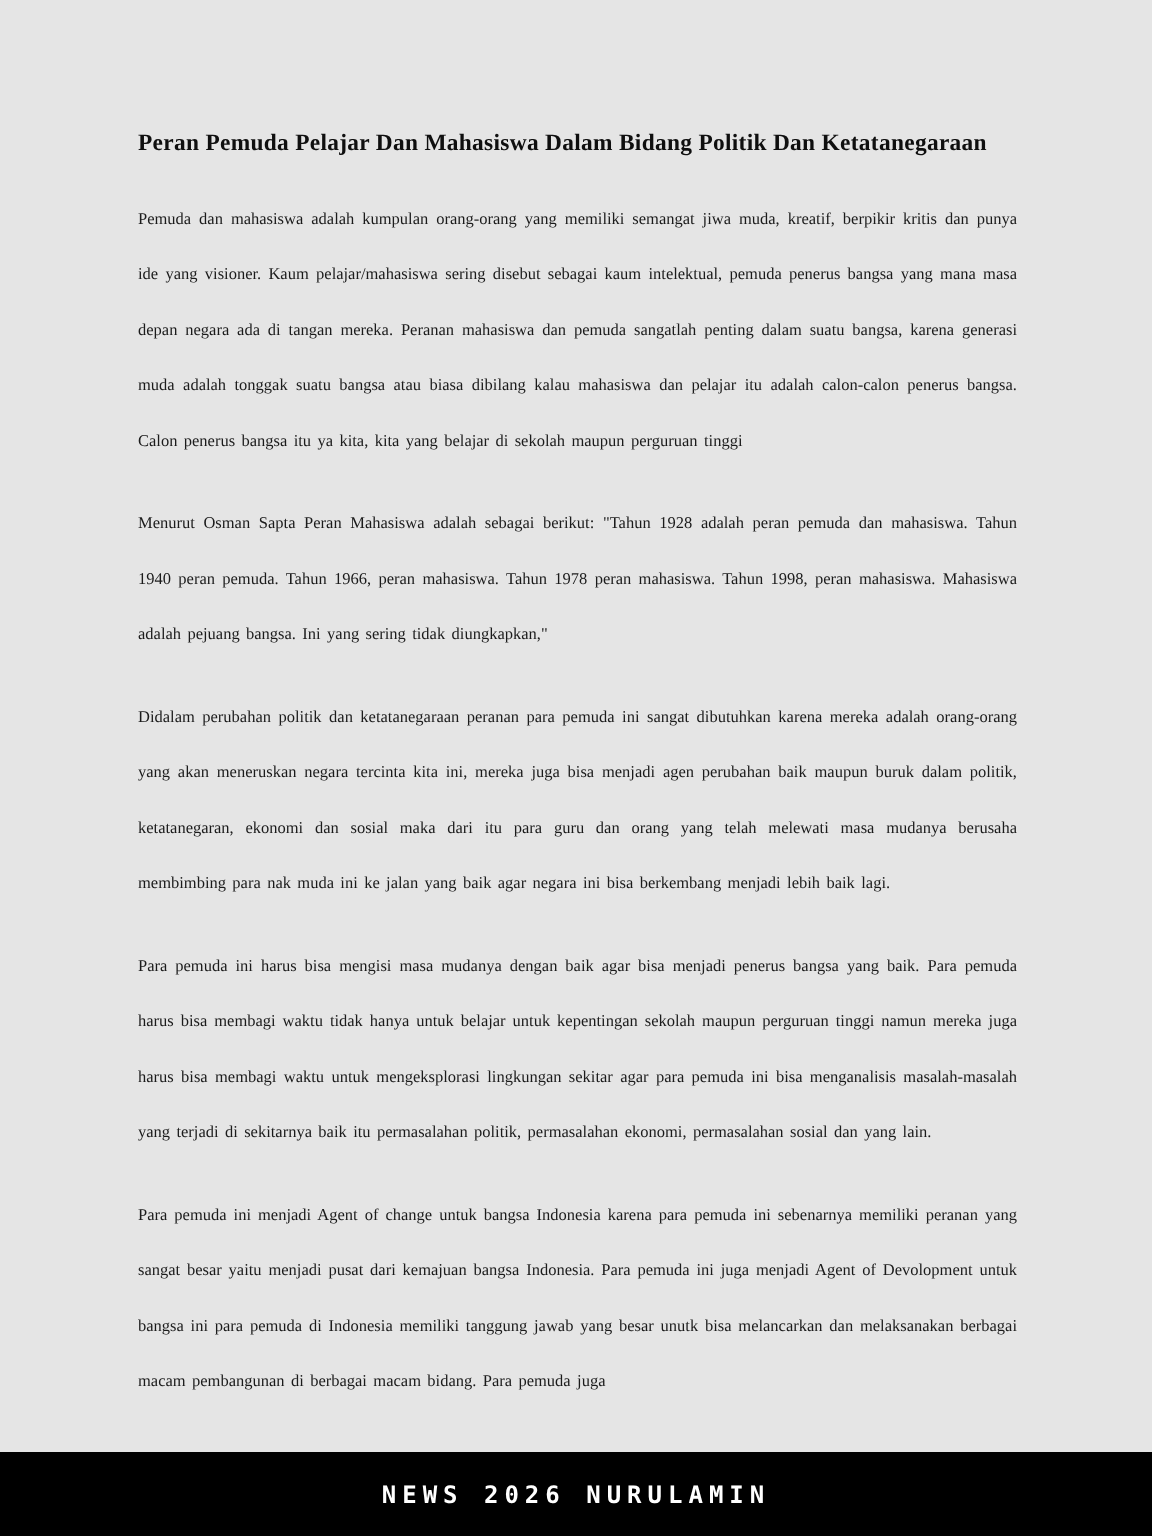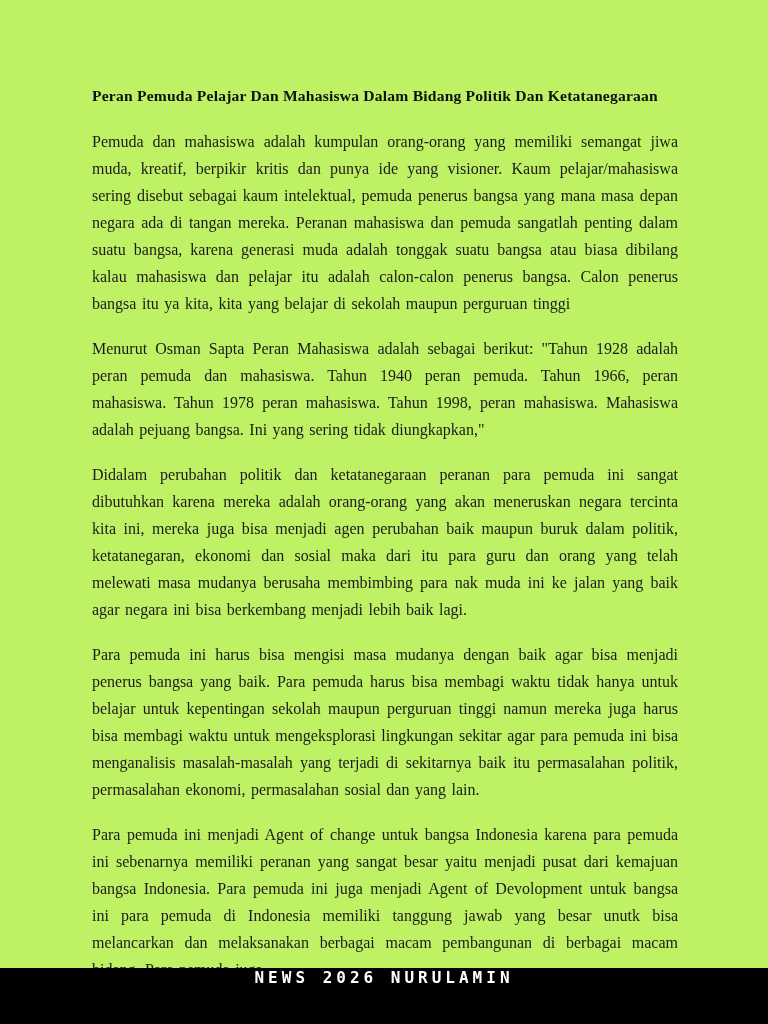--- a/index.html
+++ b/index.html
@@ -5,55 +5,55 @@
   * { box-sizing: border-box; }
   html, body {
     margin: 0;
     padding: 0;
     background: #ffffff;
   }
   .page {
     position: relative;
     width: 768px;
     height: 1024px;
-    background: #bef264;
+    background: #e5e5e5;
     overflow: hidden;
     font-family: "Liberation Serif", serif;
     color: #1b1b1b;
   }
   .content {
     position: absolute;
     left: 92px;
     top: 82px;
     width: 586px;
   }
   .doc-title {
     font-size: 15.6px;
     font-weight: bold;
     color: #0f0f0f;
     line-height: 27px;
     margin: 0 0 19px 0;
     letter-spacing: 0.2px;
   }
   .para {
-    font-size: 16px;
-    line-height: 27px;
+    font-size: 11px;
+    line-height: 37px;
     text-align: justify;
     margin: 0 0 18px 0;
     word-spacing: 1.5px;
   }
   .footer-bar {
     position: absolute;
     left: 0;
     bottom: 0;
     width: 768px;
     height: 56px;
     background: #000000;
     display: flex;
-    align-items: flex-start;
+    align-items: center;
     justify-content: center;
   }
   .footer-text {
     font-family: "DejaVu Sans Mono", monospace;
     font-size: 16px;
     font-weight: bold;
     color: #ffffff;
     letter-spacing: 4px;
     white-space: nowrap;
   }

